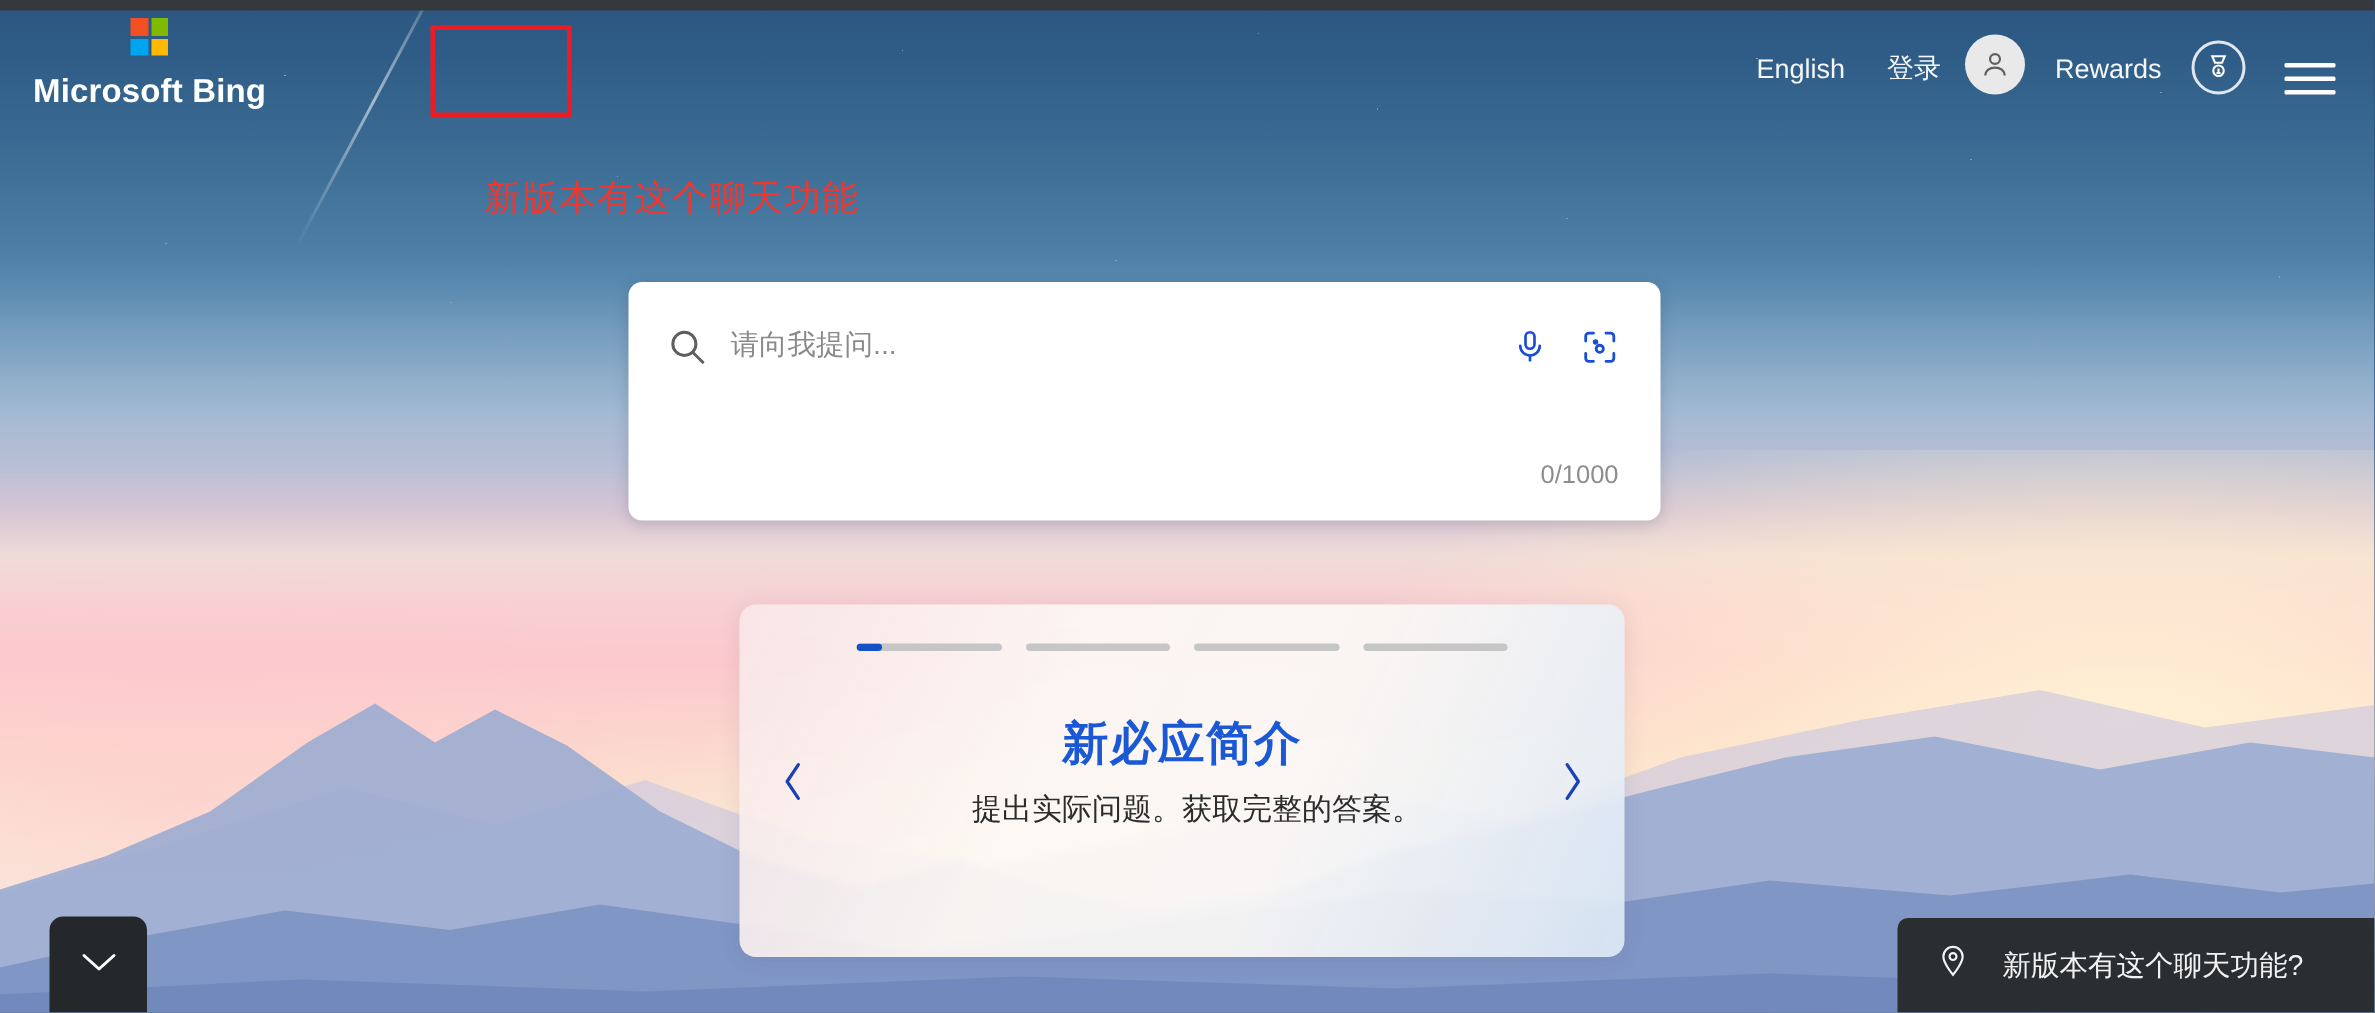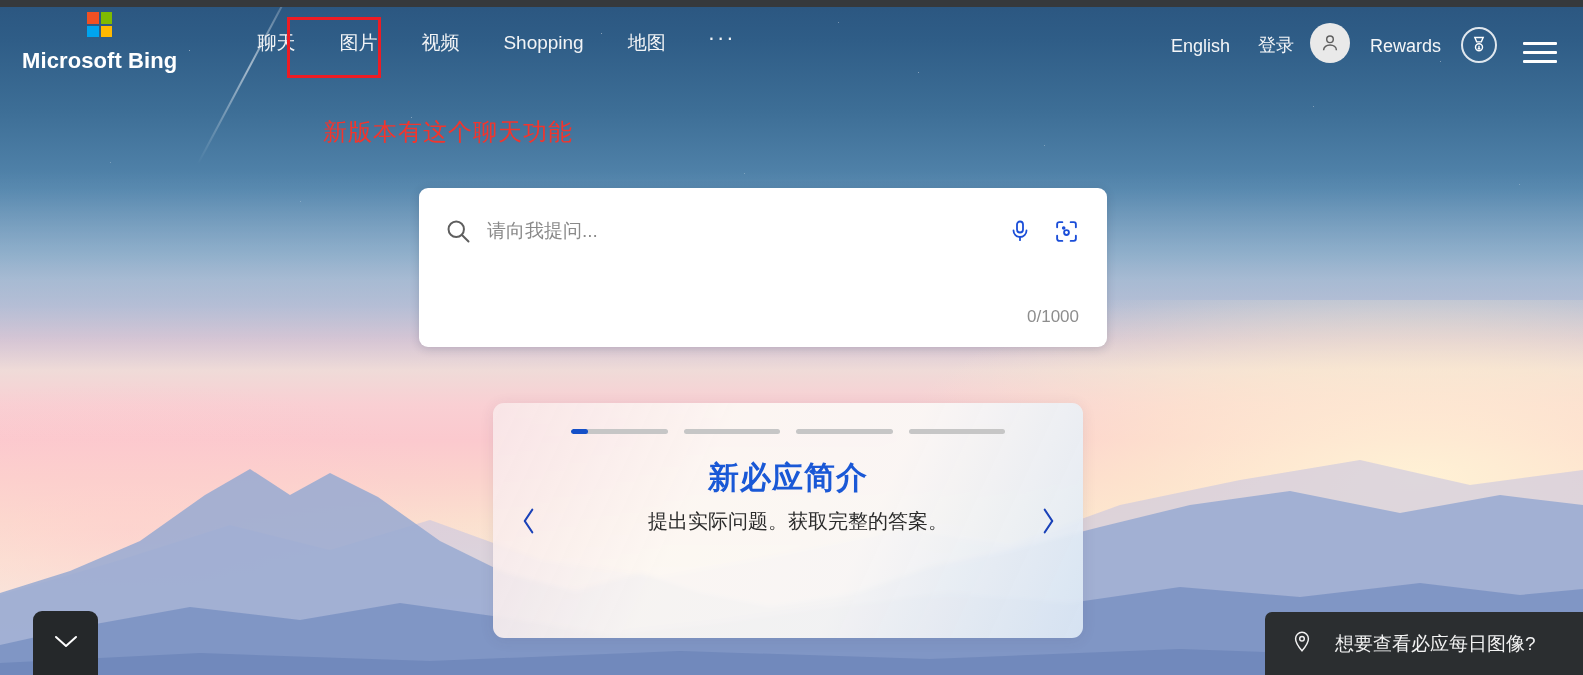--- a/index.html
+++ b/index.html
@@ -147,21 +147,21 @@
     border-radius:11px; z-index:4; overflow:hidden;
     background:linear-gradient(115deg, rgba(248,232,233,.88) 0%, rgba(252,248,244,.93) 35%, rgba(250,248,246,.93) 62%, rgba(222,234,246,.90) 100%);
     box-shadow:0 2px 14px rgba(60,60,90,.10);
     backdrop-filter:blur(2px);
   }
   .prog-wrap { display:flex; gap:16px; padding:26px 78px 0; }
   .prog { flex:1; height:5px; border-radius:3px; background:#c6c6c6; overflow:hidden; }
   .prog b { display:block; height:100%; background:#1550c8; border-radius:3px; }
   .c-title {
     text-align:center; color:#1a58d6; font-size:31px; font-weight:800;
-    margin-top:23px; letter-spacing:1px;
+    margin-top:41px; letter-spacing:1px;
   }
   .c-sub { text-align:center; color:#2c2c2c; font-size:20px; margin-top:9px;margin-left:20px; }
   .c-btn-wrap { display:flex; justify-content:center; margin-top:20px; }
   .c-btn {
     background:linear-gradient(100deg,#1f6ef0,#1743d8);
     color:#fff; font-size:19px; font-weight:700; border:none; border-radius:26px;
     padding:13px 32px; cursor:pointer; font-family:inherit; letter-spacing:.5px;
   }
   .c-arrow {
     position:absolute; top:50%; transform:translateY(-50%);
@@ -213,28 +213,20 @@
   <div class="brand">
     <span class="ms-logo">
       <i></i>
         <i></i>
         <i></i>
         <i></i>
     </span>
     <span class="brand-name">Microsoft Bing</span>
   </div>
 
-  <nav class="main-nav">
-    <span class="nav-item">聊天</span>
-    <span class="nav-item">图片</span>
-    <span class="nav-item">视频</span>
-    <span class="nav-item">Shopping</span>
-    <span class="nav-item">地图</span>
-    <span class="nav-more">···</span>
-  </nav>
 
   <div class="header-right">
     <span class="hr-link">English</span>
     <span class="hr-link">登录</span>
 
     <span class="avatar">
       <svg width="22" height="22" viewBox="0 0 24 24" fill="none" stroke="#5f5f5f" stroke-width="1.6">
         <circle cx="12" cy="8" r="3.6"></circle>
         <path d="M5 20c0-3.6 3.2-5.8 7-5.8s7 2.2 7 5.8"></path>
       </svg>
@@ -334,14 +326,14 @@
   </span>
 </div>
 
 <div class="daily-img-tip">
   <span>
     <svg width="22" height="24" viewBox="0 0 24 26" fill="none" stroke="#f2f2f2" stroke-width="1.6">
       <path d="M12 2.4c-3.9 0-7 3.1-7 7 0 5.1 7 13.2 7 13.2s7-8.1 7-13.2c0-3.9-3.1-7-7-7z"></path>
       <circle cx="12" cy="9.4" r="2.5"></circle>
     </svg>
   </span>
-  <span class="tip-text">想要查看必应每日图像?</span>
+  <span class="tip-text">新版本有这个聊天功能?</span>
 </div>
 
 </body></html>

